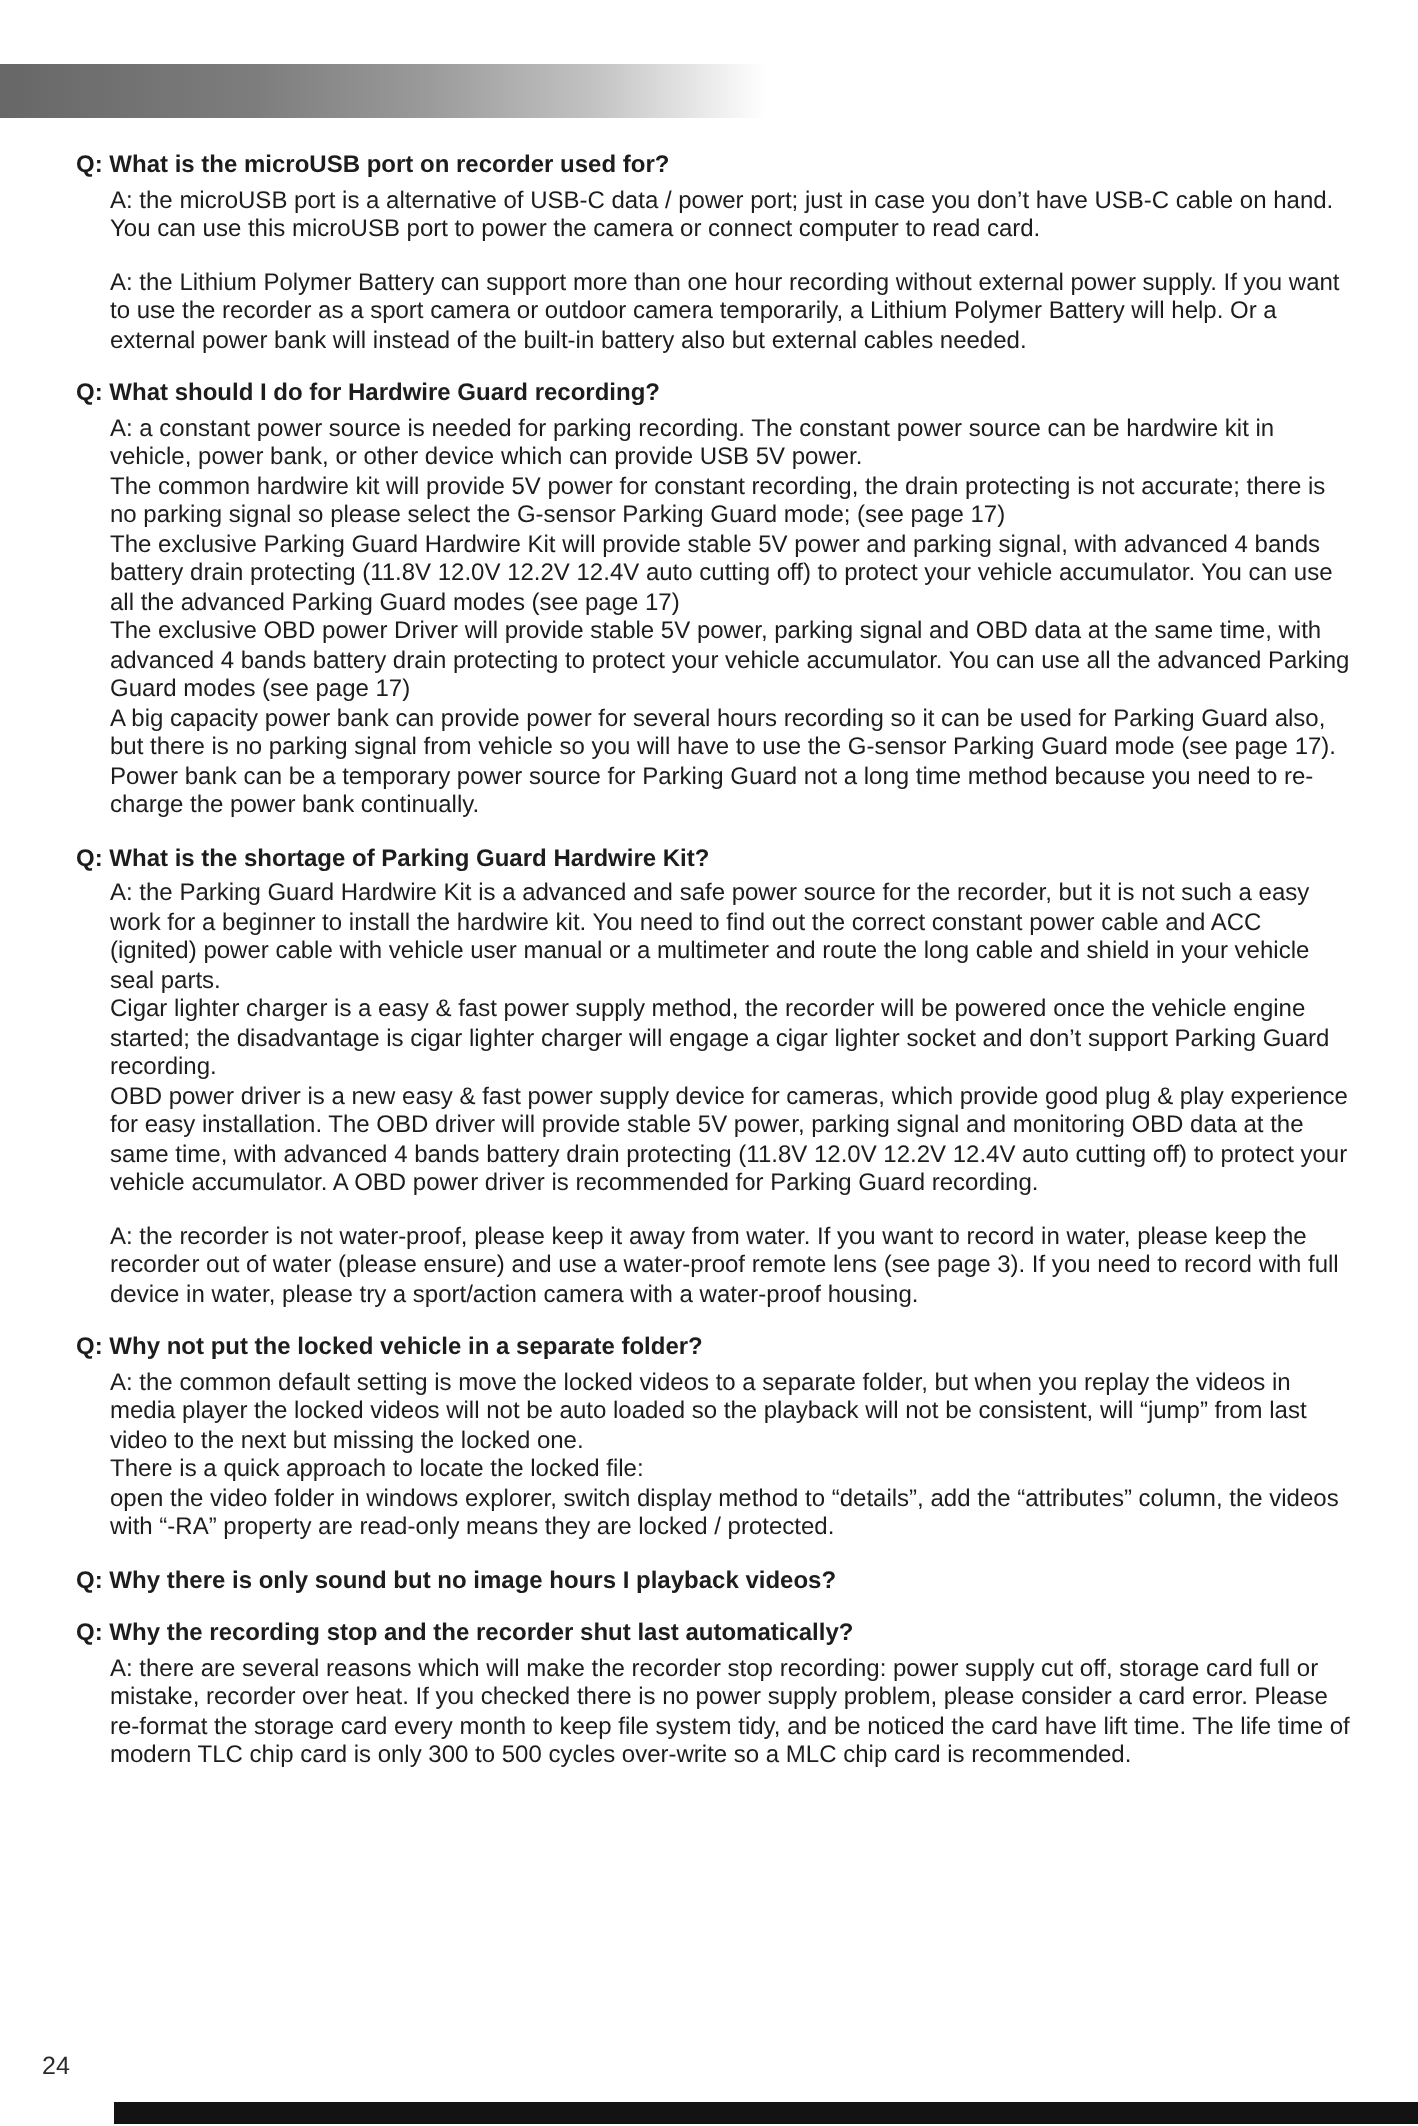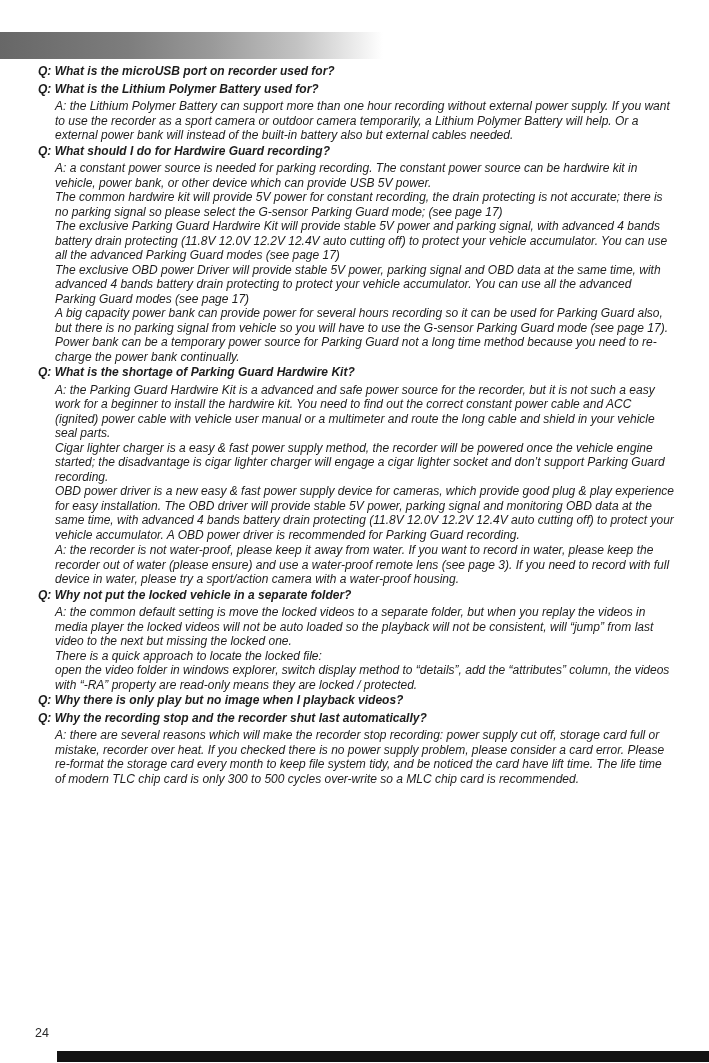--- a/index.html
+++ b/index.html
@@ -28,36 +28,36 @@
     padding-left: 45px;
     white-space: nowrap;
     text-align: right;
   }
   .content {
     position: absolute;
     top: 63px;
     left: 38px;
     width: 637px;
   }
-  .qa { margin-top: 1px; font-style: italic; }
+  .qa { margin-top: 12px; }
   .q {
     font-weight: bold;
     font-size: 12px;
     line-height: 14.5px;
     margin: 0 0 3px 0;
   }
   .a {
     font-size: 12px;
     line-height: 14.5px;
     margin: 0 0 0 17px;
     white-space: pre-line;
   }
   .page-number {
     position: absolute;
-    left: 35px;
+    left: 21px;
     top: 1026px;
     font-size: 12.5px;
     color: #2a2a2a;
   }
   .footer-bar {
     position: absolute;
     left: 57px;
     top: 1051px;
     width: 652px;
     height: 11px;
@@ -70,24 +70,24 @@
 <div class="page">
 
   <div class="header-bar">
     <div class="header-title">QUESTION &amp; ANSWER</div>
   </div>
 
   <div class="content">
 
     <div class="qa">
       <p class="q">Q: What is the microUSB port on recorder used for?</p>
+      <p class="a">A: the microUSB port is a alternative of USB-C data / power port; just in case you don’t have USB-C cable on hand. You can use this microUSB port to power the camera or connect computer to read card.</p>
     </div>
 
     <div class="qa">
-      <p class="q">Q: What is the Lithium Polymer Battery used for?</p>
       <p class="a">A: the Lithium Polymer Battery can support more than one hour recording without external power supply. If you want to use the recorder as a sport camera or outdoor camera temporarily, a Lithium Polymer Battery will help. Or a external power bank will instead of the built-in battery also but external cables needed.</p>
     </div>
 
     <div class="qa">
       <p class="q">Q: What should I do for Hardwire Guard recording?</p>
       <p class="a">A: a constant power source is needed for parking recording. The constant power source can be hardwire kit in vehicle, power bank, or other device which can provide USB 5V power.
 The common hardwire kit will provide 5V power for constant recording, the drain protecting is not accurate; there is no parking signal so please select the G-sensor Parking Guard mode; (see page 17)
 The exclusive Parking Guard Hardwire Kit will provide stable 5V power and parking signal, with advanced 4 bands battery drain protecting (11.8V 12.0V 12.2V 12.4V auto cutting off) to protect your vehicle accumulator. You can use all the advanced Parking Guard modes (see page 17)
 The exclusive OBD power Driver will provide stable 5V power, parking signal and OBD data at the same time, with advanced 4 bands battery drain protecting to protect your vehicle accumulator. You can use all the advanced Parking Guard modes (see page 17)
 A big capacity power bank can provide power for several hours recording so it can be used for Parking Guard also, but there is no parking signal from vehicle so you will have to use the G-sensor Parking Guard mode (see page 17). Power bank can be a temporary power source for Parking Guard not a long time method because you need to re-charge the power bank continually.</p>
@@ -105,21 +105,21 @@
     </div>
 
     <div class="qa">
       <p class="q">Q: Why not put the locked vehicle in a separate folder?</p>
       <p class="a">A: the common default setting is move the locked videos to a separate folder, but when you replay the videos in media player the locked videos will not be auto loaded so the playback will not be consistent, will “jump” from last video to the next but missing the locked one.
 There is a quick approach to locate the locked file:
 open the video folder in windows explorer, switch display method to “details”, add the “attributes” column, the videos with “-RA” property are read-only means they are locked / protected.</p>
     </div>
 
     <div class="qa">
-      <p class="q">Q: Why there is only play but no image when I playback videos?</p>
+      <p class="q">Q: Why there is only sound but no image hours I playback videos?</p>
     </div>
 
     <div class="qa">
       <p class="q">Q: Why the recording stop and the recorder shut last automatically?</p>
       <p class="a">A: there are several reasons which will make the recorder stop recording: power supply cut off, storage card full or mistake, recorder over heat. If you checked there is no power supply problem, please consider a card error. Please re-format the storage card every month to keep file system tidy, and be noticed the card have lift time. The life time of modern TLC chip card is only 300 to 500 cycles over-write so a MLC chip card is recommended.</p>
     </div>
 
   </div>
 
   <div class="page-number">24</div>

